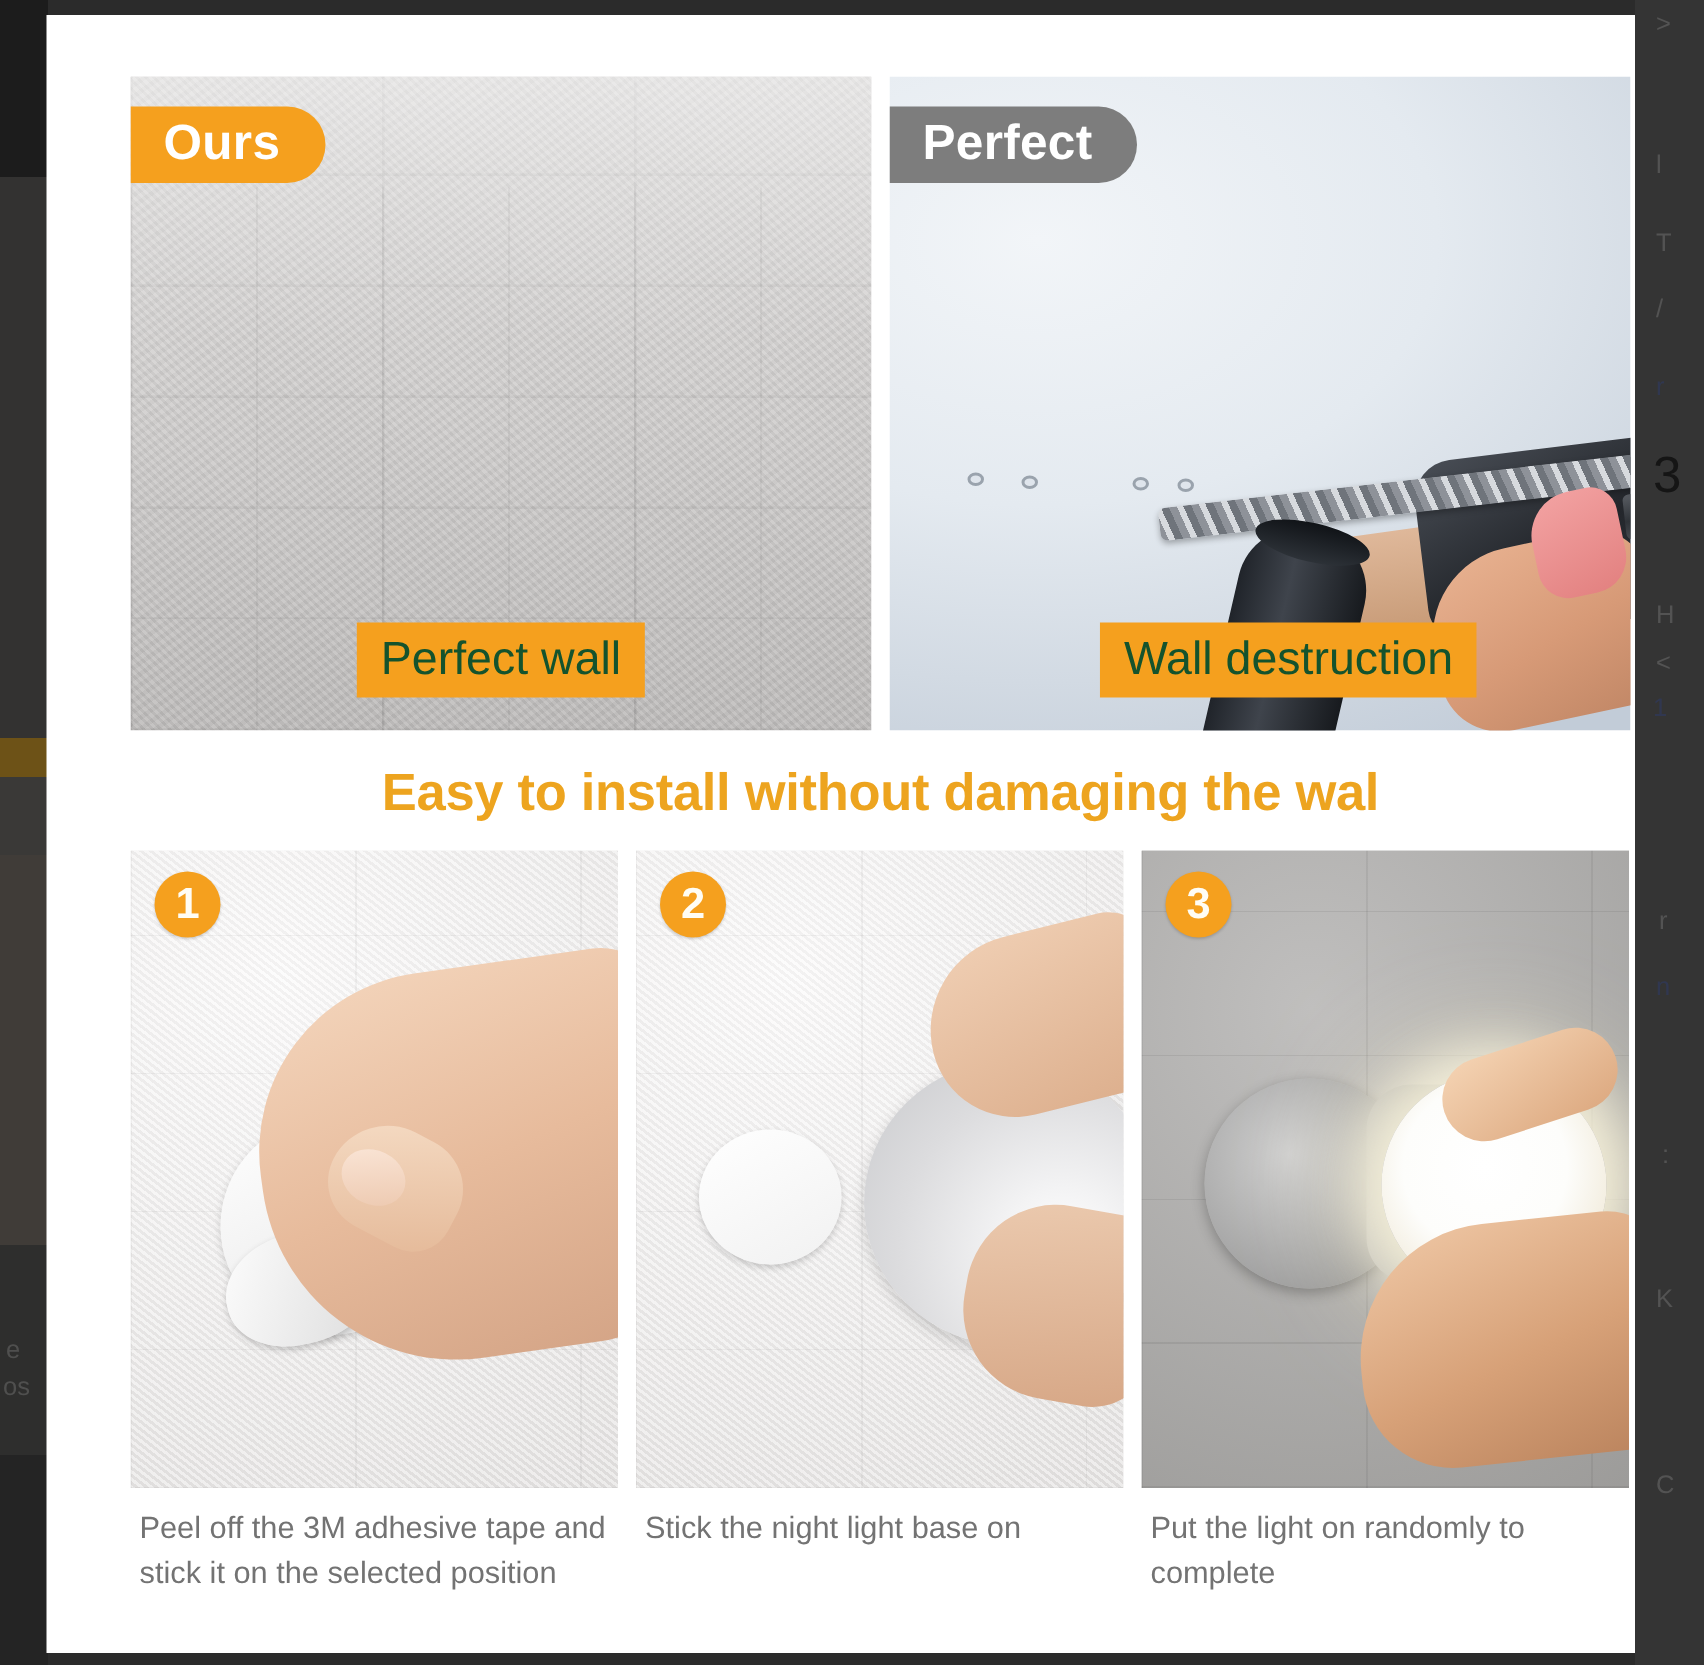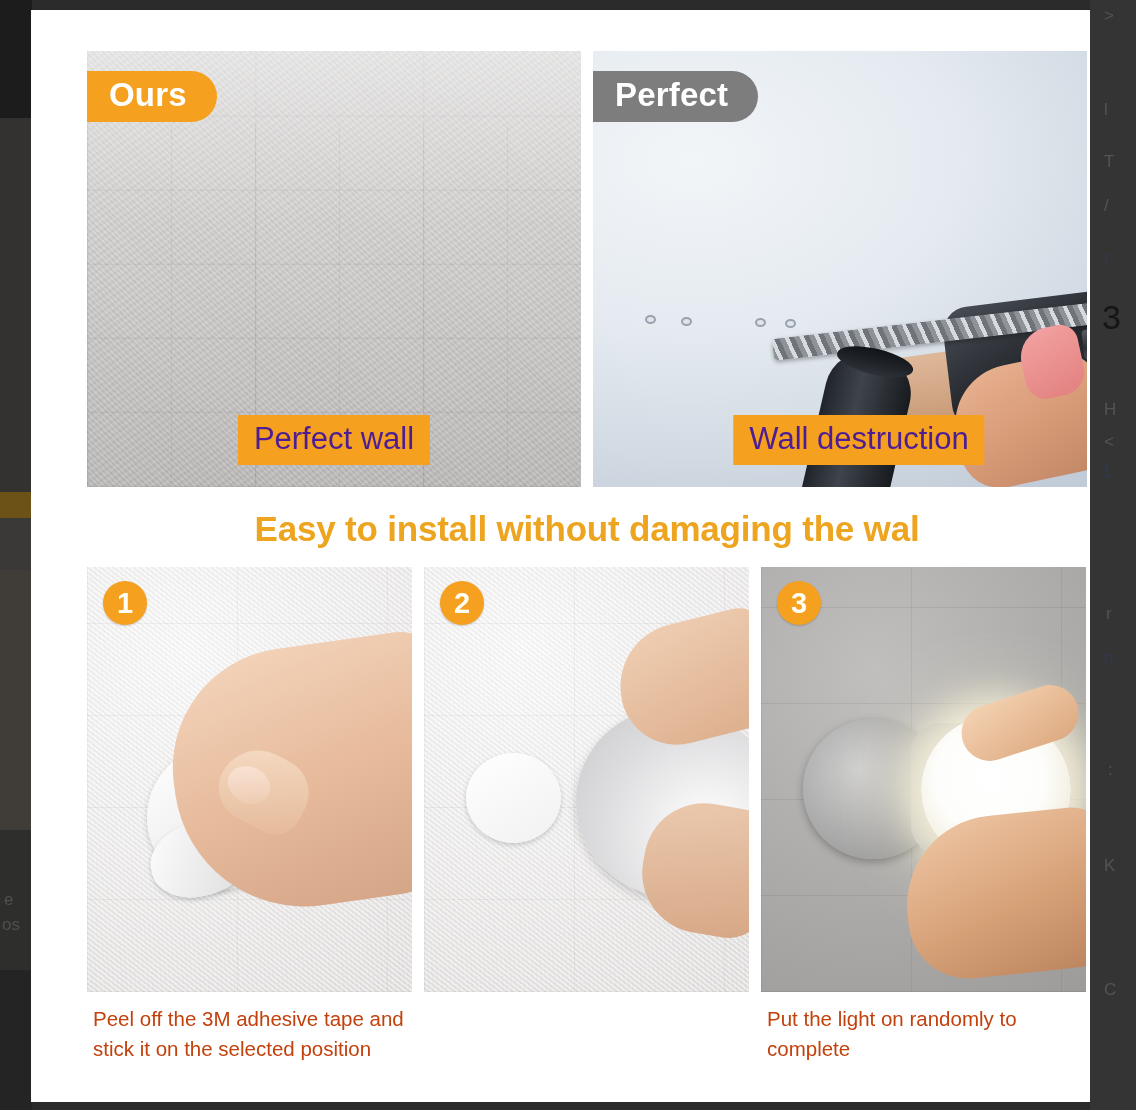--- a/index.html
+++ b/index.html
@@ -203,21 +203,21 @@
     z-index: 4;
   }
   .corner-badge.orange { background: #f5a01e; }
   .corner-badge.grey   { background: #7d7d7d; }
 
   
   .chip {
     position: absolute;
     bottom: 22px;
     background: #f5a01e;
-    color: #4c1d95;
+    color: #14532d;
     font-size: 31px;
     line-height: 1.08;
     padding: 7px 16px 10px;
     white-space: nowrap;
     z-index: 4;
   }
   .chip.ours-chip   { left: 50%; transform: translateX(-50%); }
   .chip.others-chip { left: 50%; transform: translateX(-50%); margin-left: 19px; }
 
   
@@ -257,21 +257,21 @@
     display: flex;
     align-items: center;
     justify-content: center;
     z-index: 5;
     box-shadow: 0 1px 2px rgba(0,0,0,.18);
   }
   .step-caption {
     padding: 12px 4px 0 6px;
     font-size: 20.5px;
     line-height: 1.45;
-    color: #c2410c;
+    color: #737373;
   }
 
   
   .s1-bg, .s2-bg {
     position: absolute; inset: 0;
     background-color: #eceaea;
     background-image:
       repeating-linear-gradient(0deg,
         rgba(0,0,0,.045) 0 1px, rgba(0,0,0,0) 1px 92px),
       repeating-linear-gradient(90deg,
@@ -502,20 +502,21 @@
 
       <div class="step">
         <div class="step-photo">
           <div class="s2-bg"></div>
           <div class="disc s2-pad"></div>
           <div class="s2-dome"></div>
           <div class="s2-hand-top"></div>
           <div class="s2-hand-bot"></div>
           <div class="step-num">2</div>
         </div>
+        <div class="step-caption">Stick the night light base on</div>
       </div>
 
       <div class="step">
         <div class="step-photo">
           <div class="s3-bg"></div>
           <div class="s3-base"></div>
           <div class="s3-rim"></div>
           <div class="s3-lamp"></div>
           <div class="s3-hand"></div>
           <div class="s3-finger"></div>

